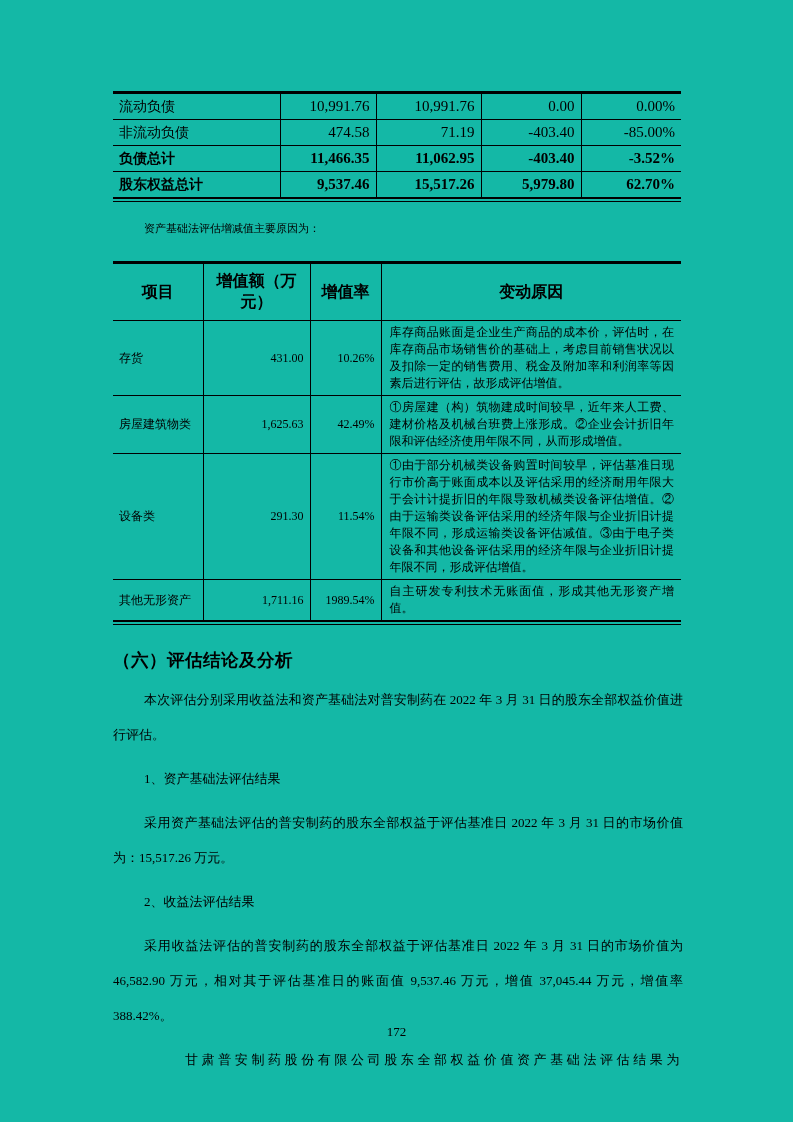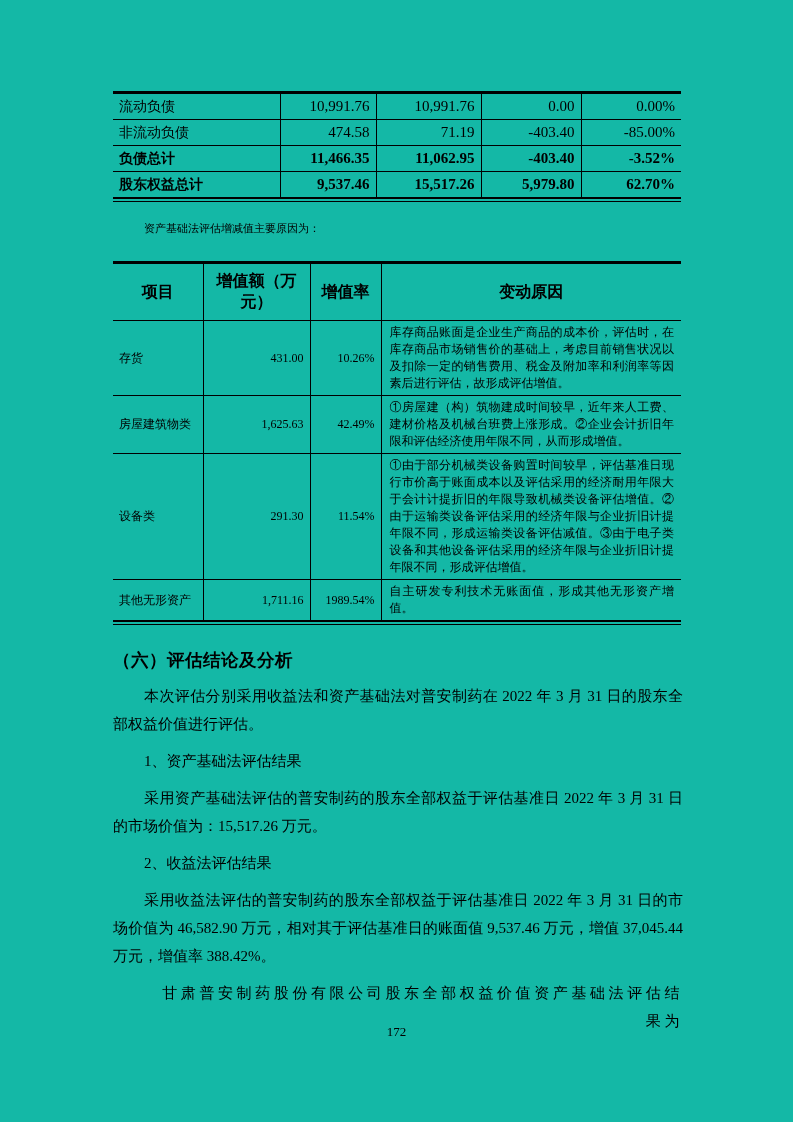--- a/index.html
+++ b/index.html
@@ -57,21 +57,21 @@
   .t2 td.amount,.t2 td.rate{text-align:right;}
   .t2 td.reason{text-align:justify;padding:3px 7px 3px 8px;}
   
   h2.section-heading{
     font-family:"Liberation Sans","DejaVu Sans",sans-serif;
     font-size:17.5px;font-weight:700;
     margin:22px 0 0 0;line-height:26px;
     letter-spacing:0.5px;
   }
   p.body{
-    font-size:15px;line-height:28px;
+    font-size:13px;line-height:35px;
     margin:9px 0 0 0;
     text-align:justify;
   }
   p.indent,p.sub{text-indent:31px;}
   p.spread{
     letter-spacing:3.6px;
     text-indent:31px;
     text-align:right;
   }
   .page-number{

